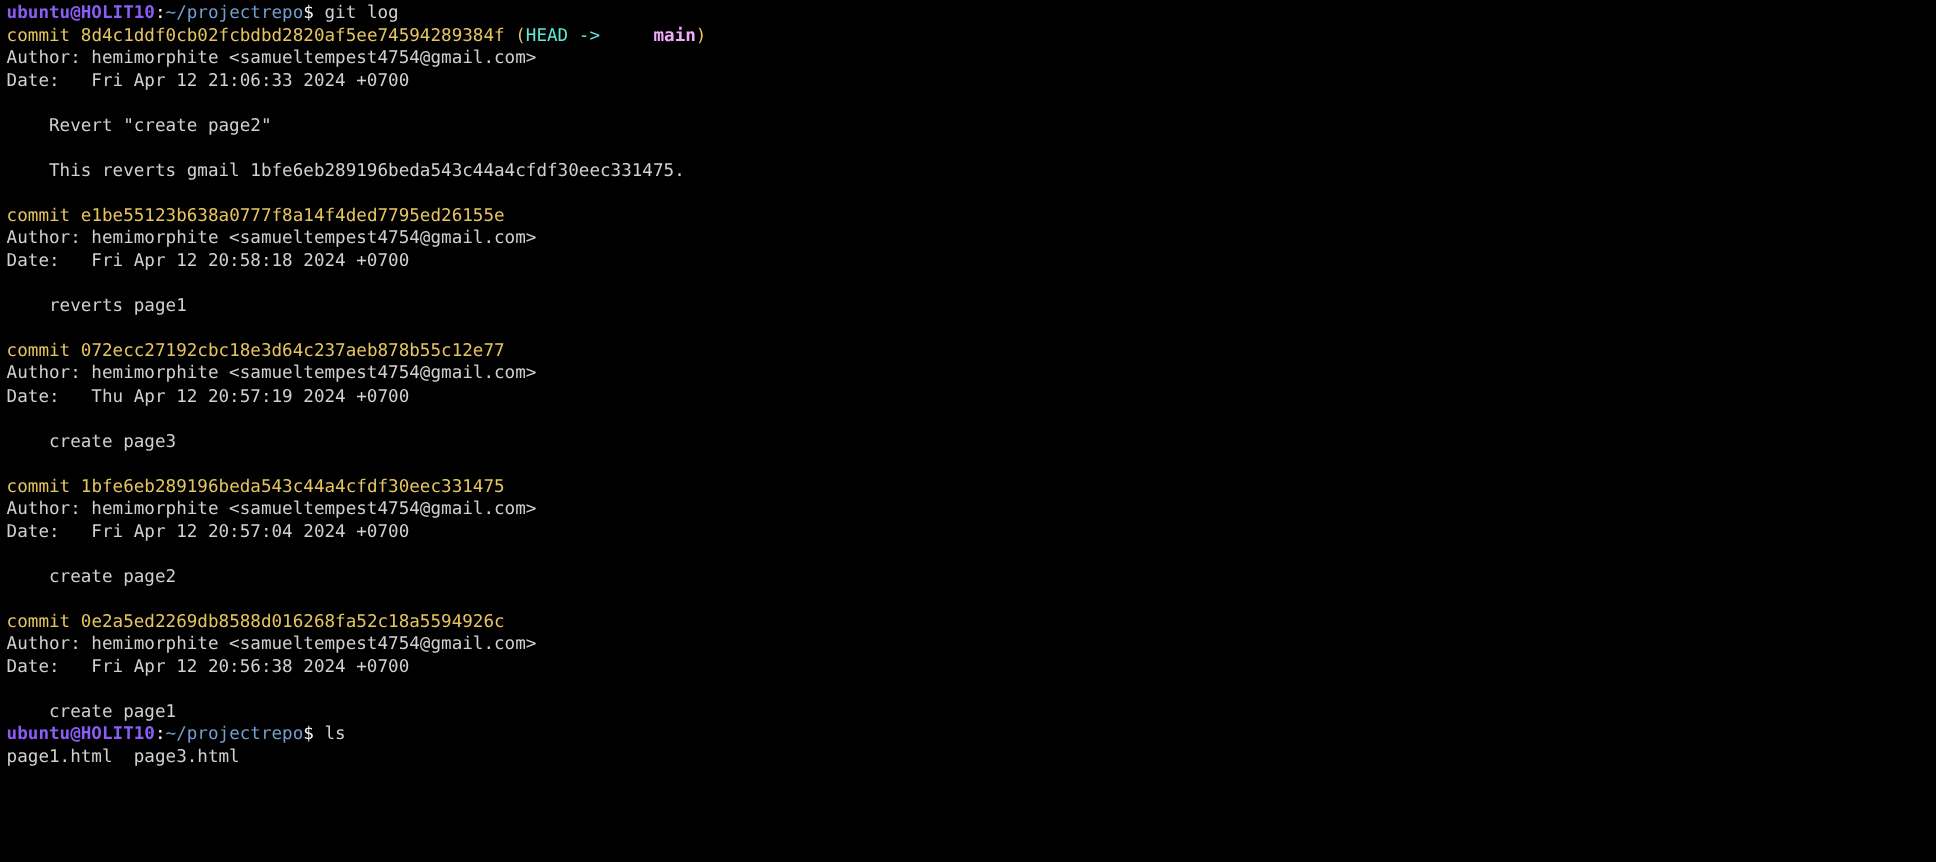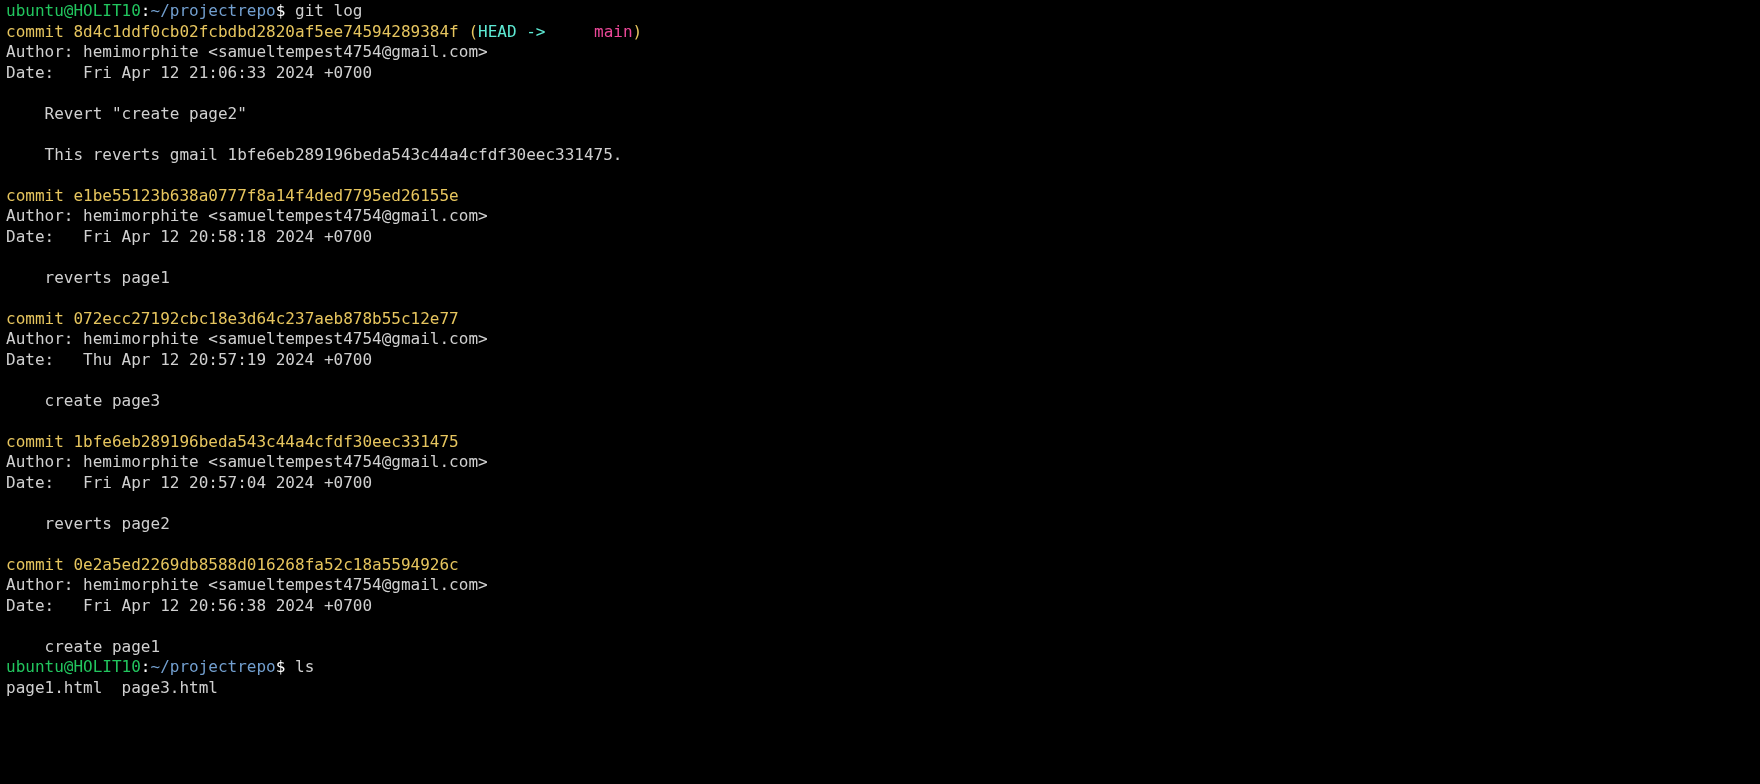--- a/index.html
+++ b/index.html
@@ -11,27 +11,27 @@
     font-size: 16px;
     line-height: 20.5px;
     width: 1760px;
     height: 784px;
     overflow: hidden;
   }
   .terminal {
     padding: 1px 6px;
     white-space: pre;
   }
-  .user  { color: #22c55e; font-weight: normal; }
+  .user  { color: #8b5cf6; font-weight: bold; }
   .path  { color: #729fcf; font-weight: normal; }
   .white { color: #ffffff; }
   .plain { color: #d0d0d0; }
   .commit{ color: #e6c55e; }
   .cyan  { color: #5eead4; }
-  .green { color: #ec4899; font-weight: normal; padding-left: 39px; }
+  .green { color: #f0abfc; font-weight: bold; padding-left: 39px; }
 </style>
 </head>
 <body>
 
 <div class="terminal"><span class="user">ubuntu@HOLIT10</span><span class="white">:</span><span class="path">~/projectrepo</span><span class="white">$ </span><span class="plain">git log</span>
 <span class="commit"><span>commit </span><span>8d4c1ddf0cb02fcbdbd2820af5ee74594289384f</span></span><span class="commit"> (</span><span class="cyan">HEAD -&gt; </span><span class="green">main</span><span class="commit">)</span>
 <span class="plain">Author: hemimorphite &lt;samueltempest4754@gmail.com&gt;</span>
 <span class="plain">Date:   Fri Apr 12 21:06:33 2024 +0700</span>
 <span class="plain"></span>
 <span class="plain">    Revert "create page2"</span>
@@ -47,21 +47,21 @@
 <span class="commit"><span>commit </span><span>072ecc27192cbc18e3d64c237aeb878b55c12e77</span></span>
 <span class="plain">Author: hemimorphite &lt;samueltempest4754@gmail.com&gt;</span>
 <span class="plain">Date:   Thu Apr 12 20:57:19 2024 +0700</span>
 <span class="plain"></span>
 <span class="plain">    create page3</span>
 <span class="plain"></span>
 <span class="commit"><span>commit </span><span>1bfe6eb289196beda543c44a4cfdf30eec331475</span></span>
 <span class="plain">Author: hemimorphite &lt;samueltempest4754@gmail.com&gt;</span>
 <span class="plain">Date:   Fri Apr 12 20:57:04 2024 +0700</span>
 <span class="plain"></span>
-<span class="plain">    reverts page2</span>
+<span class="plain">    create page2</span>
 <span class="plain"></span>
 <span class="commit"><span>commit </span><span>0e2a5ed2269db8588d016268fa52c18a5594926c</span></span>
 <span class="plain">Author: hemimorphite &lt;samueltempest4754@gmail.com&gt;</span>
 <span class="plain">Date:   Fri Apr 12 20:56:38 2024 +0700</span>
 <span class="plain"></span>
 <span class="plain">    create page1</span>
 <span class="user">ubuntu@HOLIT10</span><span class="white">:</span><span class="path">~/projectrepo</span><span class="white">$ </span><span class="plain">ls</span>
 <span class="plain">page1.html  page3.html</span>
 </div>
 

